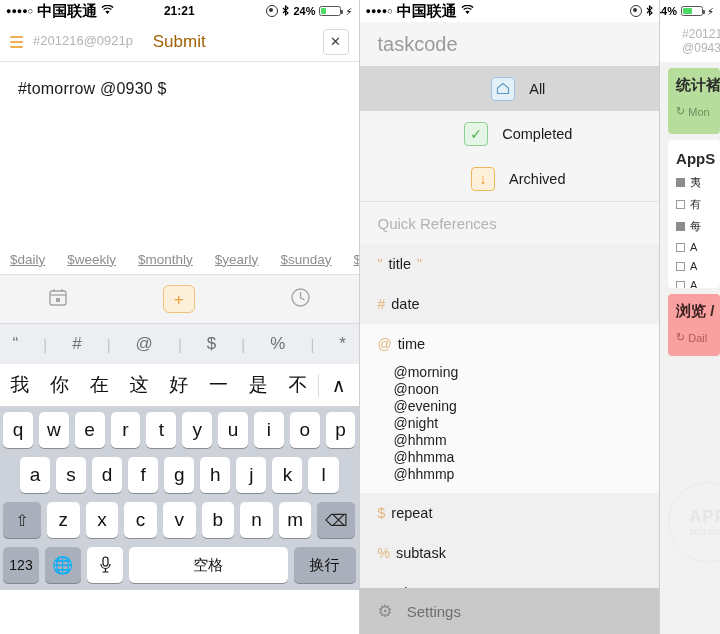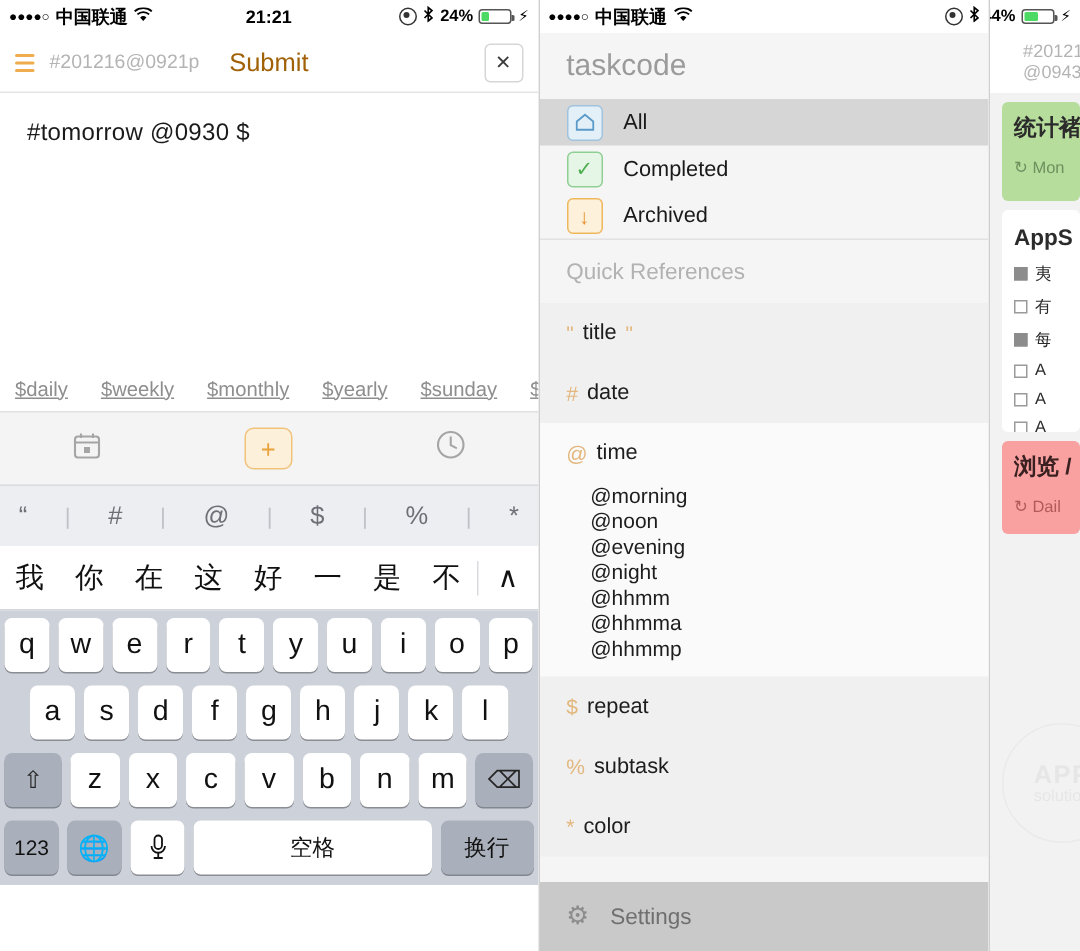--- a/index.html
+++ b/index.html
@@ -9,21 +9,21 @@
   
   .panel{position:relative;height:634px;background:#fff;overflow:hidden;}
   .panel-left{width:359px;border-right:1px solid #cfcfcf;}
   .panel-mid{width:300px;border-right:1px solid #cfcfcf;}
   .panel-right{width:60px;}
 
   
   .statusbar{height:22px;display:flex;align-items:center;font-size:11.5px;font-weight:bold;color:#000;padding:0 6px;box-sizing:border-box;background:#fff;}
   .sb-left{display:flex;align-items:center;gap:4px;}
   .dots{letter-spacing:0px;font-size:9px;line-height:1;}
-  .carrier{font-size:12px;font-weight:bold;}
+  .carrier{font-size:15px;font-weight:bold;}
   .wifi{font-size:11px;}
   .sb-time{position:absolute;left:0;right:0;text-align:center;font-size:12px;font-weight:bold;pointer-events:none;}
   .sb-right{margin-left:auto;display:flex;align-items:center;gap:4px;font-size:11px;}
   .battery{position:relative;display:inline-block;width:22px;height:10px;border:1px solid #555;border-radius:2.5px;box-sizing:border-box;}
   .battery::after{content:"";position:absolute;right:-3px;top:2.5px;width:2px;height:4px;background:#555;border-radius:0 1px 1px 0;}
   .battery .fill{position:absolute;left:1px;top:1px;bottom:1px;background:#4cd964;border-radius:1px;}
   .bolt{font-size:10px;}
   .loc-icon{display:inline-block;width:10px;height:10px;border:1.3px solid #333;border-radius:50%;position:relative;}
   .loc-icon::after{content:"";position:absolute;left:2px;top:2px;width:4px;height:4px;background:#333;border-radius:50%;}
 
@@ -60,21 +60,21 @@
   .key.num{flex:0 0 36px;background:#aab0bb;box-shadow:0 1px 0 #82868f;font-size:14px;}
   .key.globe,.key.mic{flex:0 0 36px;font-size:17px;}
   .key.globe{background:#aab0bb;box-shadow:0 1px 0 #82868f;}
   .key.space{flex:1;font-size:15px;}
   .key.ret{flex:0 0 62px;background:#aab0bb;box-shadow:0 1px 0 #82868f;font-size:15px;}
   .kb-row.r4{margin-bottom:3px;}
 
   
   .mid-body{background:#f5f5f5;height:612px;position:relative;}
   .mid-title{height:44px;display:flex;align-items:center;padding-left:18px;font-size:20px;color:#9b9b9b;background:#f5f5f5;}
-  .menu-row{height:31px;display:flex;align-items:center;padding-left:18px;box-sizing:border-box;gap:14px;font-size:14.5px;color:#1a1a1a;}
+  .menu-row{height:45px;display:flex;align-items:center;padding-left:18px;box-sizing:border-box;gap:14px;font-size:14.5px;color:#1a1a1a;justify-content:center;}
   .menu-row.sel{background:#d6d6d6;}
   .sq{width:24px;height:24px;border-radius:4px;display:flex;align-items:center;justify-content:center;box-sizing:border-box;font-size:14px;}
   .sq.home{border:1px solid #9fc3de;background:#e4f0f8;color:#5b9bc9;}
   .sq.done{border:1px solid #8fcf94;background:#e5f6e6;color:#4caf50;}
   .sq.arch{border:1px solid #efb75c;background:#fdf1dc;color:#e8912d;}
   .divider{height:1px;background:#e2e2e2;margin:0 0 0 0;}
   .section-label{height:42px;display:flex;align-items:center;padding-left:18px;font-size:15px;color:#b2b2b2;}
   .ref-row{height:40px;display:flex;align-items:center;padding-left:18px;font-size:14.5px;color:#1d1d1d;gap:6px;}
   .ref-row .sym{color:#e3b77e;font-size:14px;}
   .ref-block{background:#f0f0f0;}

